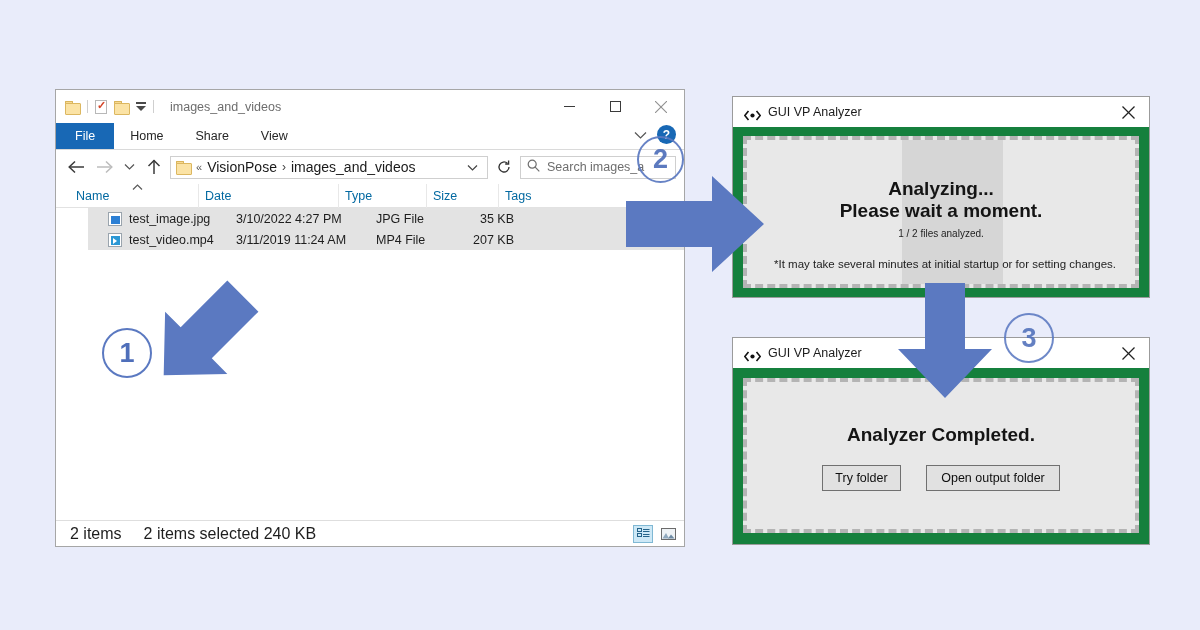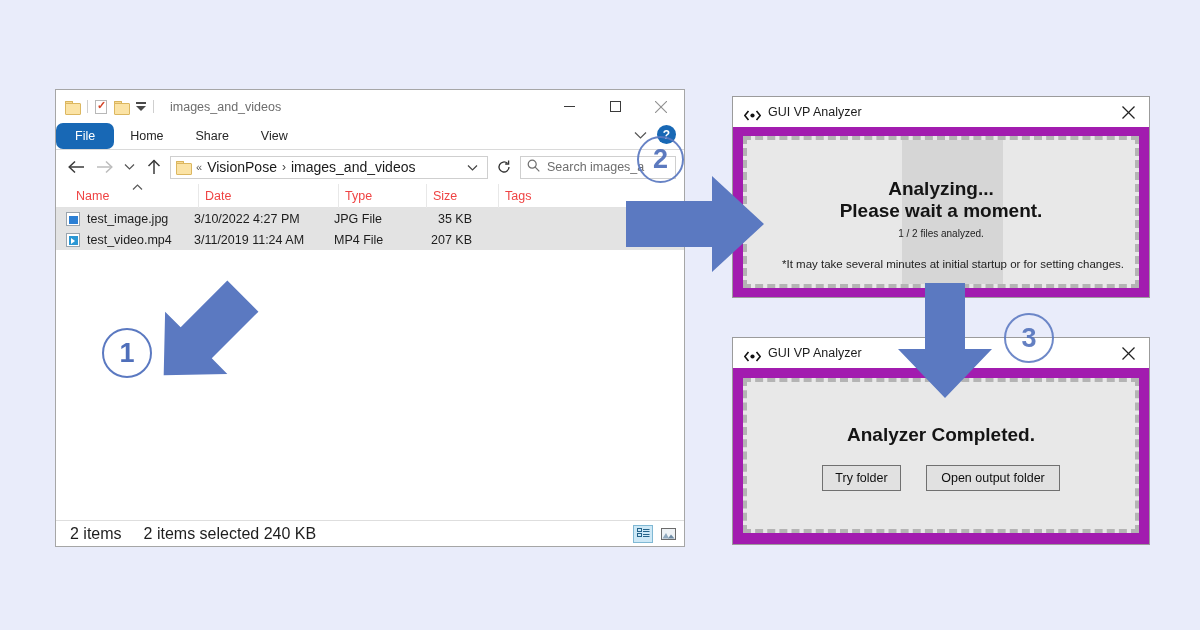--- a/index.html
+++ b/index.html
@@ -55,21 +55,21 @@
   .win-btn {
     width:46px; height:33px; display:flex; align-items:center; justify-content:center;
     color:#3b3b3b;
   }
   .win-btn svg { display:block; }
   .ribbon-tabs {
     height:27px; display:flex; align-items:stretch; background:#ffffff;
     border-bottom:1px solid #dadada; position:relative;
   }
   .rtab {
-    padding:0 16px; display:flex; align-items:center; font-size:12.5px; color:#262626;border-radius:7px;
+    padding:0 16px; display:flex; align-items:center; font-size:12.5px; color:#262626;
   }
   .rtab.file { background:#1868b5; color:#ffffff; font-weight:normal; padding:0 19px; }
   .ribbon-right { position:absolute; right:8px; top:2px; display:flex; align-items:center; gap:10px;}
   .help-circle{
     width:19px;height:19px;border-radius:50%;background:#1868b5;color:#fff;
     font-size:12px;font-weight:bold;display:flex;align-items:center;justify-content:center;
   }
   .addr-row {
     height:34px; display:flex; align-items:center; padding:0 8px; gap:4px;
     background:#ffffff;
@@ -90,30 +90,31 @@
     width:156px; height:23px; border:1px solid #cfcfcf; background:#fff;
     display:flex; align-items:center; padding:0 6px; gap:7px; overflow:hidden;
   }
   .search-ph { font-size:12.5px; color:#6e6e6e; white-space:nowrap; }
 
   .col-head {
     height:24px; display:flex; align-items:center; border-bottom:1px solid #e2e2e2;
     background:#ffffff; position:relative; padding-left:14px;
   }
   .col {
-    font-size:12.5px; color:#ef4444; position:relative; height:24px;
+    font-size:12.5px; color:#0369a1; position:relative; height:24px;
     display:flex; align-items:center; padding-left:6px;
   }
   .col + .col { border-left:1px solid #e8e8e8; }
   .sort-caret { position:absolute; left:62px; top:-3px; color:#5a5a5a; font-size:11px;}
 
   .file-list { background:#ffffff; }
   .file-row {
-    height:21px; display:flex; align-items:center; padding-left:4px;
+    height:21px; display:flex; align-items:center; padding-left:14px;
     background:#e3e3e3;
+    margin-left:32px;
   }
   .file-cell { font-size:12.5px; color:#1d1d1d; display:flex; align-items:center; padding-left:6px; }
   .file-cell.size { justify-content:flex-end; padding-right:16px; }
   .fico { width:14px;height:14px;margin-right:7px;position:relative;flex:none; }
   .fico-img{ background:#fff;border:1px solid #9aa4ad; }
   .fico-img:after{content:"";position:absolute;left:2px;top:3px;width:9px;height:8px;background:#2b7fd4;}
   .fico-vid{ background:#fff;border:1px solid #9aa4ad; }
   .fico-vid:after{content:"";position:absolute;left:2px;top:2px;width:9px;height:9px;background:#2b97d4;}
   .fico-vid:before{content:"";position:absolute;left:4px;top:4px;width:0;height:0;
     border-left:4px solid #fff;border-top:3px solid transparent;border-bottom:3px solid transparent;z-index:2;}
@@ -122,21 +123,21 @@
     position:absolute; left:0; bottom:0; width:100%; height:26px;
     border-top:1px solid #dedede; display:flex; align-items:center;
     padding:0 6px 0 14px; background:#ffffff;
   }
   .status-text { font-size:16px; color:#1d1d1d; }
   .status-right { margin-left:auto; display:flex; align-items:center; gap:5px; }
   .viewbtn { width:20px;height:18px;display:flex;align-items:center;justify-content:center;}
   .viewbtn.sel { background:#cde8f6; border:1px solid #7fb8d4; }
 
   
-  .dlg { position:absolute; background:#a21caf; border:1px solid #9b9b9b; }
+  .dlg { position:absolute; background:#15803d; border:1px solid #9b9b9b; }
   .dlg-title {
     height:30px; background:#ffffff; display:flex; align-items:center;
     padding-left:11px; position:relative;
   }
   .eye-ico { width:17px; height:11px; flex:none; margin-right:7px; }
   .dlg-title-text { font-size:12.5px; color:#1c1c1c; }
   .dlg-close {
     position:absolute; right:0; top:0; width:42px; height:30px;
     display:flex; align-items:center; justify-content:center; color:#2a2a2a;
   }
@@ -153,21 +154,21 @@
   }
   .dz-inner { position:relative; z-index:2; width:100%; text-align:center; }
   .progress-band {
     position:absolute; top:0; height:100%; background:#d6d6d6; z-index:1;
   }
   .h1-drop { font-size:23px; font-weight:bold; color:#141414; margin:0 0 14px 0; }
   .sub-drop { font-size:12.5px; color:#1e1e1e; line-height:1.45; }
   .h1-analyzing { font-size:19px; font-weight:bold; color:#141414; line-height:1.18; margin:0; }
   .sub-analyzing { font-size:10px; color:#1e1e1e; margin-top:5px; }
   .note-analyzing {
-    position:absolute; left:12px; bottom:14px; width:100%; text-align:center;
+    position:absolute; left:4px; bottom:14px; width:100%; text-align:center;
     font-size:11.5px; color:#1e1e1e; z-index:2;
   }
   .h1-done { font-size:19px; font-weight:bold; color:#141414; margin:0 0 19px 0; }
   .btnrow { display:flex; gap:25px; justify-content:center; }
   .dlgbtn {
     background:#e1e1e1; border:1px solid #707070; font-size:12.5px; color:#0f0f0f;
     padding:5px 0; font-family:"Liberation Sans", sans-serif; text-align:center;
   }
   .dlgbtn.w1 { width:79px; }
   .dlgbtn.w2 { width:134px; }

